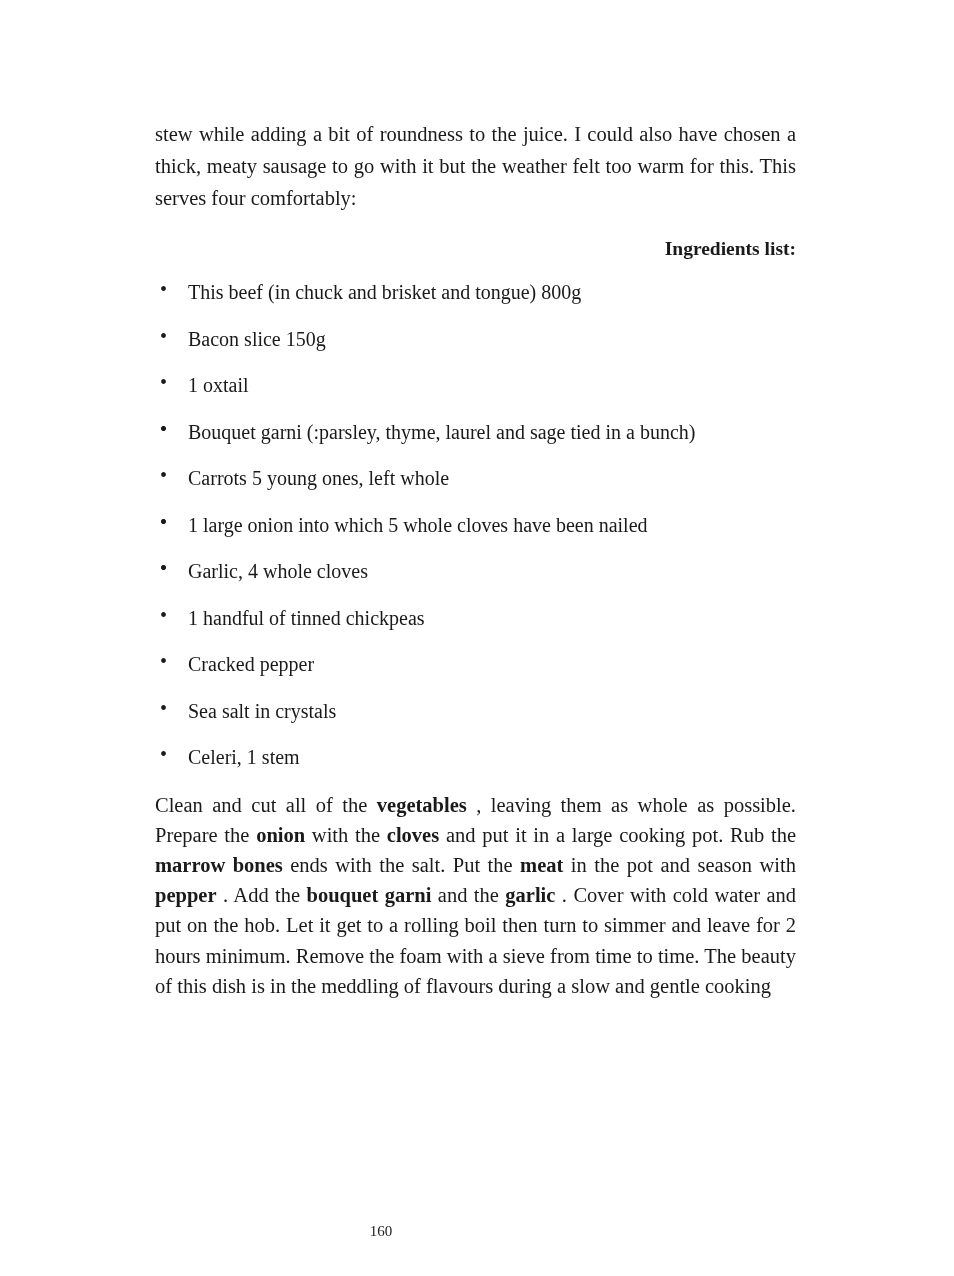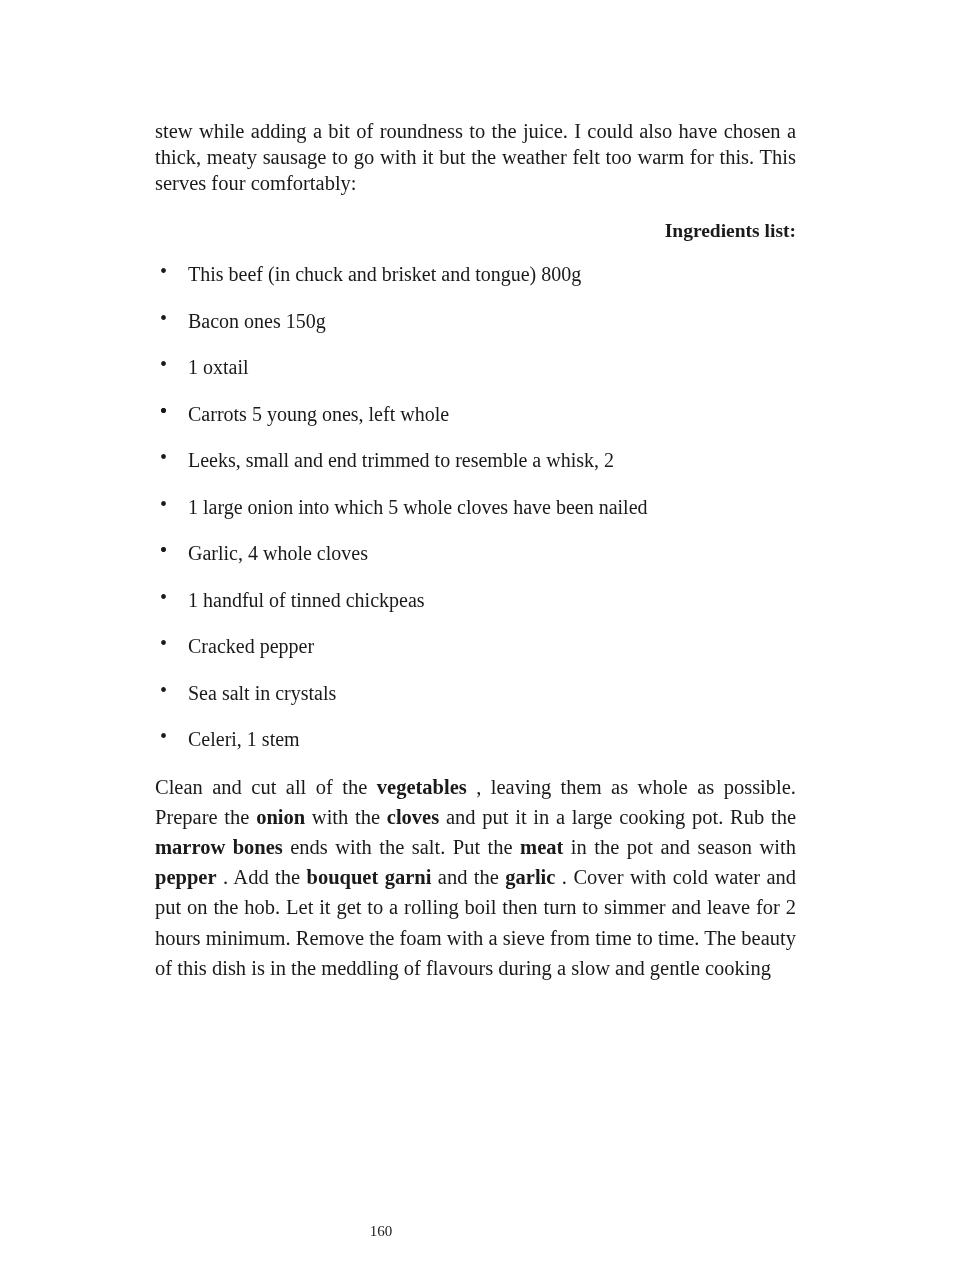--- a/index.html
+++ b/index.html
@@ -23,21 +23,21 @@
   }
   .content {
     position: absolute;
     left: 155px;
     top: 118px;
     width: 641px;
   }
   p.para {
     margin: 0 0 0 0;
     font-size: 20.5px;
-    line-height: 26px;
+    line-height: 32px;
     text-align: justify;
     text-justify: inter-word;
   }
   p.intro {
     margin-bottom: 20px;
   }
   .section-head {
     font-size: 19.5px;
     font-weight: bold;
     line-height: 30px;
@@ -86,26 +86,26 @@
 
 <div class="page">
   <div class="content">
 
     <p class="para intro">stew while adding a bit of roundness to the juice. I could also have chosen a thick, meaty sausage to go with it but the weather felt too warm for this. This serves four comfortably:</p>
 
     <div class="section-head">Ingredients list:</div>
 
     <ul class="ingredients">
       <li><span class="bullet">•</span><span>This beef (in chuck and brisket and tongue) 800g</span></li>
-      <li><span class="bullet">•</span><span>Bacon ones 150g</span></li>
+      <li><span class="bullet">•</span><span>Bacon slice 150g</span></li>
       <li><span class="bullet">•</span><span>1 oxtail</span></li>
       <li><span class="bullet">•</span></li>
+      <li><span class="bullet">•</span><span>Bouquet garni (:parsley, thyme, laurel and sage tied in a bunch)</span></li>
+      <li><span class="bullet">•</span><span>Carrots 5 young ones, left whole</span></li>
       <li><span class="bullet">•</span></li>
-      <li><span class="bullet">•</span><span>Carrots 5 young ones, left whole</span></li>
-      <li><span class="bullet">•</span><span>Leeks, small and end trimmed to resemble a whisk, 2</span></li>
       <li><span class="bullet">•</span><span>1 large onion into which 5 whole cloves have been nailed</span></li>
       <li><span class="bullet">•</span></li>
       <li><span class="bullet">•</span><span>Garlic, 4 whole cloves</span></li>
       <li><span class="bullet">•</span><span>1 handful of tinned chickpeas</span></li>
       <li><span class="bullet">•</span><span>Cracked pepper</span></li>
       <li><span class="bullet">•</span><span>Sea salt in crystals</span></li>
       <li><span class="bullet">•</span><span>Celeri, 1 stem</span></li>
     </ul>
 
     <p class="closing"><span>Clean and cut all of the </span><b>vegetables</b><span> , leaving them as whole as possible. Prepare the </span><b>onion</b><span> with the </span><b>cloves</b><span> and put it in a large cooking pot. Rub the </span><b>marrow bones</b><span> ends with the salt. Put the </span><b>meat</b><span> in the pot and season with </span><b>pepper</b><span> . Add the </span><b>bouquet garni</b><span> and the </span><b>garlic</b><span> . Cover with cold water and put on the hob. Let it get to a rolling boil then turn to simmer and leave for 2 hours minimum. Remove the foam with a sieve from time to time. The beauty of this dish is in the meddling of flavours during a slow and gentle cooking</span></p>

